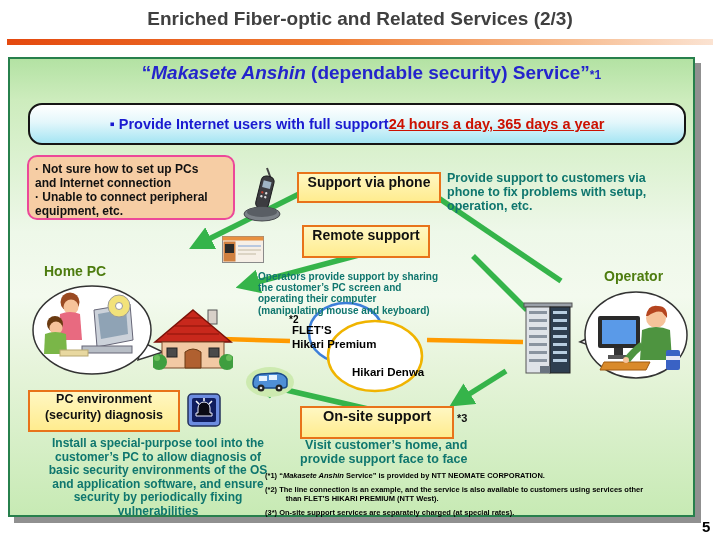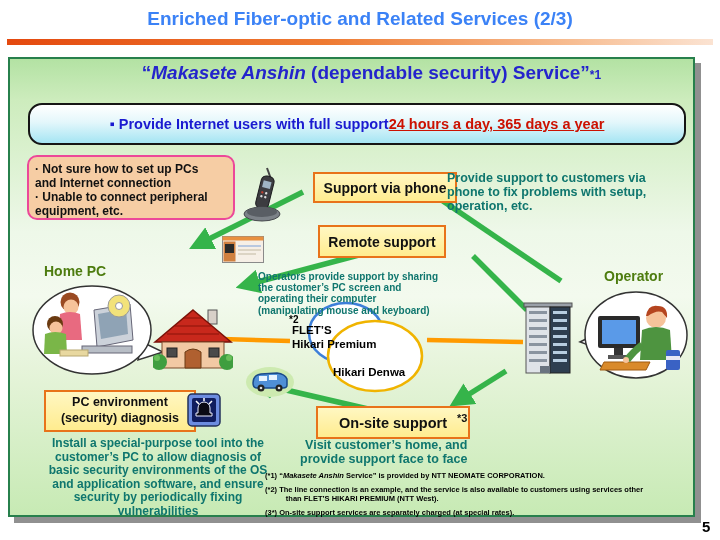--- a/index.html
+++ b/index.html
@@ -1,56 +1,56 @@
 <!DOCTYPE html>
 <html><head>
 <meta charset="utf-8">
 <style>
   html,body{margin:0;padding:0;background:#fff;}
   .slide{position:relative;width:720px;height:540px;background:#fff;overflow:hidden;
          font-family:"Liberation Sans","DejaVu Sans",sans-serif;}
   .abs{position:absolute;}
   .pre{white-space:pre-line;}
-  .slide-title{top:8px;left:0;width:720px;text-align:center;font-size:19px;font-weight:bold;color:#3b82f6;}
+  .slide-title{top:8px;left:0;width:720px;text-align:center;font-size:19px;font-weight:bold;color:#404040;}
   .title-bar{top:39px;left:7px;width:706px;height:6px;
              background:linear-gradient(to right,#e4490f,#ee7a32 45%,#f7bd92 80%,#fbe3d2);}
   .main-panel{top:57px;left:8px;width:683px;height:456px;border:2px solid #27804c;
               background:linear-gradient(180deg,#b3e2a3 0%,#cdecbd 9%,#eef8e9 38%,#f3faee 52%,#e6f4da 68%,#c7eab4 100%);
               box-shadow:6px 6px 0 #909090;}
   .service-title{top:62px;left:8px;width:687px;text-align:center;font-size:19px;font-weight:bold;color:#2424cc;z-index:3;margin-left:20px;}
   .service-title .it{font-style:italic;}
   .service-title .ref{font-size:12px;}
   .banner{top:103px;left:28px;width:654px;height:38px;border:2px solid #151515;border-radius:14px;
           background:linear-gradient(180deg,#ffffff 0%,#e4f7fb 45%,#a5e5f3 100%);
           display:flex;align-items:center;justify-content:center;font-size:14.5px;font-weight:bold;z-index:3;}
   .banner .lead{color:#1a1ad0;}
   .banner .hl{color:#cc1100;text-decoration:underline;}
   .problem-box{top:155px;left:27px;width:192px;height:51px;background:#f6cda4;border:2px solid #ec4899;
                border-radius:10px;padding:5px 6px;font-size:12px;font-weight:bold;color:#111;line-height:1.18;z-index:3;}
   .svgbox{z-index:1;}
   .z2{z-index:2;} .z3{z-index:3;}
   .ybox{background:linear-gradient(180deg,#fff7c2,#ffec8f);border:2px solid #e8731a;display:flex;
-        align-items:center;justify-content:center;font-weight:bold;color:#111;text-align:center;margin-left:16px;}
+        justify-content:center;font-weight:bold;color:#111;text-align:center;}
   .phone-box{top:172px;left:297px;width:140px;height:27px;font-size:14px;}
   .remote-box{top:225px;left:302px;width:124px;height:29px;font-size:14px;}
   .onsite-box{top:406px;left:300px;width:150px;height:29px;font-size:14.5px;}
   .diag-box{top:390px;left:28px;width:148px;height:38px;font-size:12.5px;line-height:1.25;}
   .red{color:#0f766e;font-weight:bold;line-height:1.12;}
   .phone-desc{top:171px;left:447px;font-size:12.5px;}
   .remote-desc{top:271px;left:258px;font-size:10px;}
   .onsite-desc{top:438px;left:300px;font-size:12.5px;text-align:right;}
   .diag-desc{top:437px;left:33px;width:250px;font-size:12px;line-height:1.13;text-align:center;}
   .actor{font-size:14px;font-weight:bold;color:#4d7c0f;}
   .home-lbl{top:263px;left:44px;}
   .oper-lbl{top:268px;left:604px;}
   .netlbl{font-weight:bold;color:#000;z-index:3;}
   .ref2{top:314px;left:289px;font-size:10px;}
   .flets{top:324px;left:292px;font-size:11.5px;}
   .premium{top:338px;left:292px;font-size:11.5px;}
-  .denwa{top:366px;left:333px;font-size:11.5px;}
+  .denwa{top:366px;left:352px;font-size:11.5px;}
   .ref3{top:412px;left:457px;font-size:11px;font-weight:bold;color:#111;z-index:3;}
   .footnotes{top:471px;left:265px;width:428px;font-size:7.5px;font-weight:bold;color:#000;z-index:3;}
   .footnote{white-space:pre-wrap;margin-bottom:4.5px;line-height:1.25;}
   .footnote .it{font-style:italic;}
   .page-num{top:518px;left:702px;font-size:15px;font-weight:bold;color:#000;}
 </style>
 </head>
 <body>
 
 <div class="slide">

